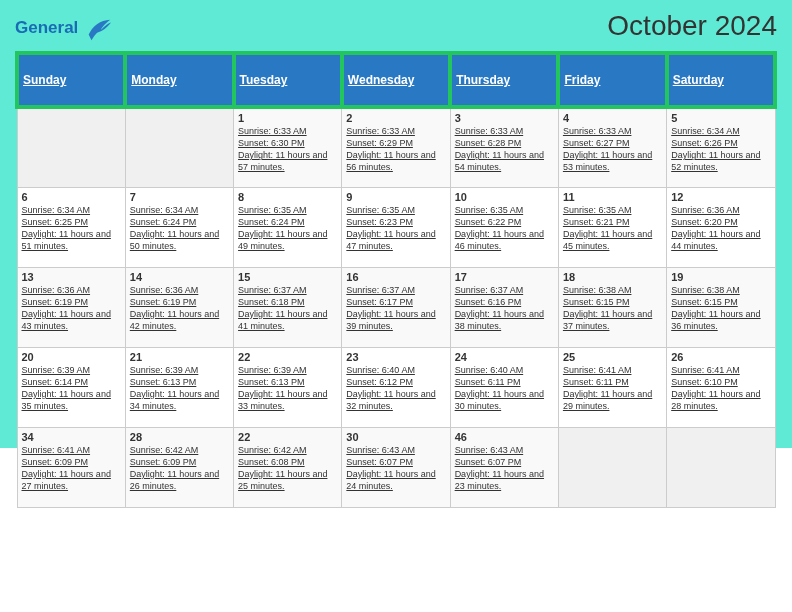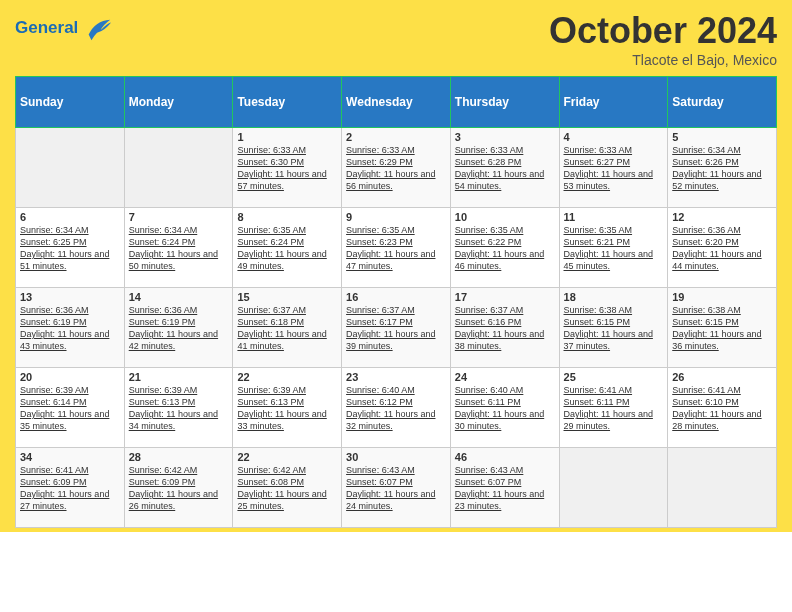--- a/index.html
+++ b/index.html
@@ -5,22 +5,22 @@
     * { margin: 0; padding: 0; box-sizing: border-box; }
     body {
       font-family: Arial, sans-serif;
       background: #fff;
       width: 792px;
       height: 612px;
       overflow: hidden;
     }
     .page {
       width: 792px;
-      height: 532px;
-      background: #fde047;
+      height: 448px;
+      background: #5eead4;
       padding: 10px 15px;
     }
     .header {
       display: flex;
       justify-content: space-between;
       align-items: flex-start;
       margin-bottom: 8px;
     }
     .logo {
       display: flex;
@@ -29,41 +29,42 @@
     }
     .logo-icon {
       width: 28px;
       height: 28px;
       margin-left: 2px;
     }
     .title-block {
       text-align: right;
     }
     .month-title {
-      font-size: 36px;
-      font-weight: bold;
+      font-size: 28px;
+      font-weight: normal;
       color: #333;
     }
     .location {
       font-size: 14px;
       color: #555;
     }
     .calendar-table {
       width: 100%;
       border-collapse: collapse;
       table-layout: fixed;
     }
     .calendar-table thead tr th {
       background-color: #2878c3;
       color: #fff;
       font-size: 12px;
       font-weight: bold;
       padding: 18px 4px;
       text-align: left;
-      border: 1px solid #22c55e;
+      border: 4px solid #22c55e;
+      text-decoration: underline;
     }
     .calendar-table tbody tr td {
       border: 1px solid #ccc;
       vertical-align: top;
       padding: 3px 4px;
       font-size: 9.5px;
       color: #333;
       height: 80px;
       background: #fff;
     }
@@ -102,21 +103,20 @@
             <svg class="logo-icon" viewBox="0 0 30 28" style="display:inline-block;vertical-align:middle;margin-left:1px;">
               <path d="M5,20 Q12,5 28,4 Q20,10 18,15 Q25,8 29,7 Q22,16 14,18 Q10,22 8,26 Z" fill="#2878c3"></path>
             </svg>
           </div>
           <div></div>
         </div>
       </div>
     </div>
     <div class="title-block">
       <div class="month-title">October 2024</div>
-      <div class="location">Tlacote el Bajo, Mexico</div>
     </div>
   </div>
 
   <table class="calendar-table">
     <thead>
       <tr id="weekday-header">
           <th>Sunday</th>
           <th>Monday</th>
           <th>Tuesday</th>
           <th>Wednesday</th>

